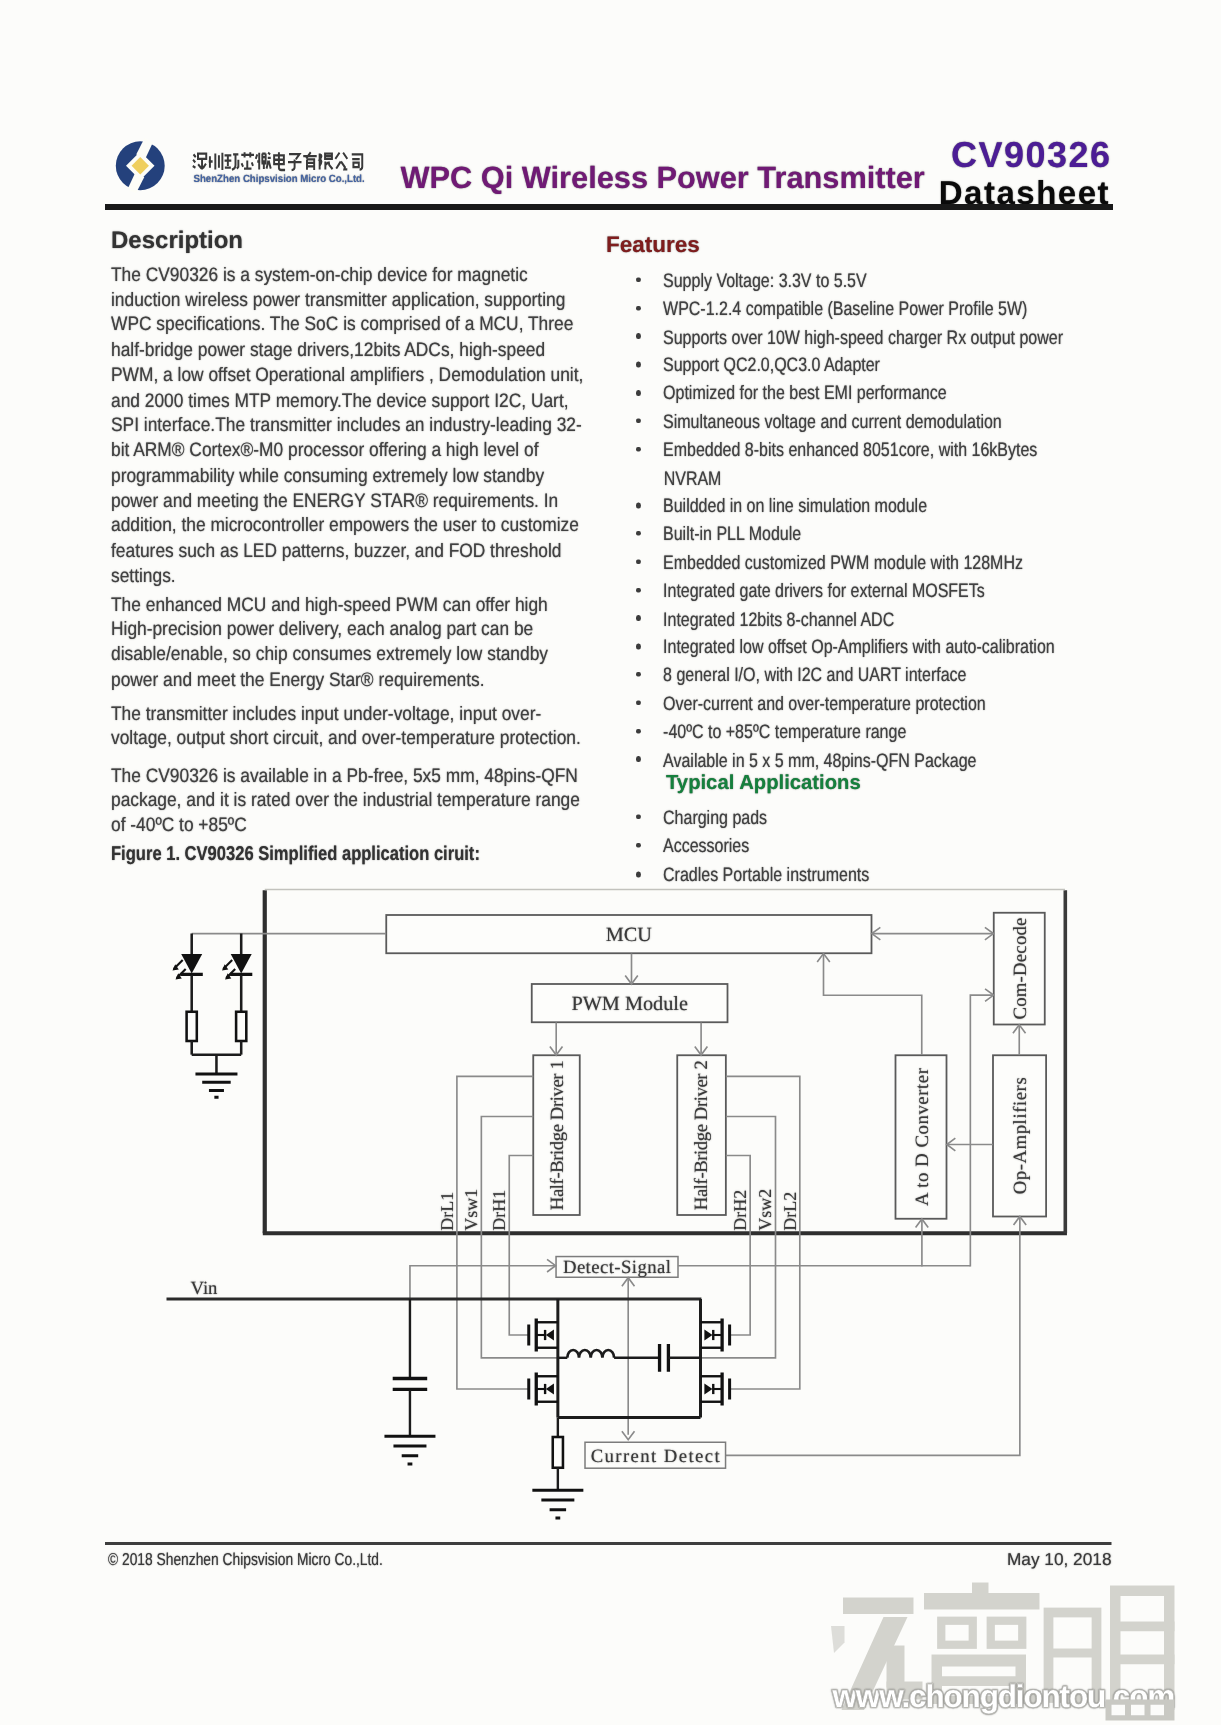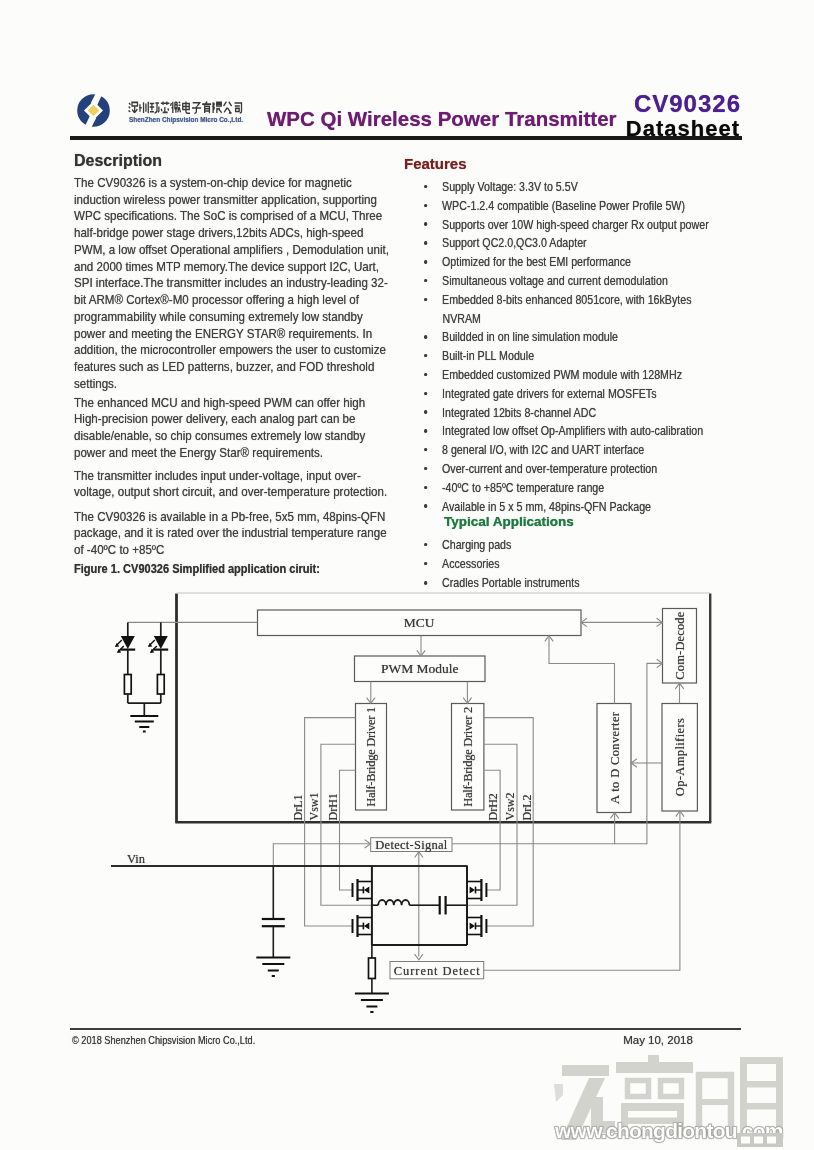--- a/index.html
+++ b/index.html
@@ -259,21 +259,21 @@
 <path d="M140.3,703.1 V715.8" stroke="#1c1c1c" stroke-width="1.7" fill="none"></path>
 <path d="M126.30000000000001,716 H154.3" stroke="#111" stroke-width="2" fill="none"></path>
 <path d="M130.8,721.5 H149.8" stroke="#111" stroke-width="2" fill="none"></path>
 <path d="M135.3,727 H145.3" stroke="#111" stroke-width="2" fill="none"></path>
 <path d="M138.9,731.5 H141.70000000000002" stroke="#111" stroke-width="2" fill="none"></path>
 </svg>
 </div>
 
 <div class="abs" style="left:70px;top:1028.3px;width:671px;height:2.2px;background:#3e3e3e;"></div>
 <div class="abs" style="left:72px;top:1033.5px;font-size:11.5px;color:#3a3a3a;transform:scaleX(0.8);transform-origin:left top;">© 2018 Shenzhen Chipsvision Micro Co.,Ltd.</div>
-<div class="abs" style="left:558px;top:1033.5px;width:200px;text-align:center;font-size:11.5px;color:#3a3a3a;">May 10, 2018</div>
+<div class="abs" style="left:541px;top:1033.5px;width:200px;text-align:right;font-size:11.5px;color:#3a3a3a;">May 10, 2018</div>
 
 <div class="abs" id="wm" style="left:546px;top:1050px;width:239px;height:100px;"><svg width="239" height="100" viewBox="575 1050 239 100">
       <rect x="591" y="1065" width="47" height="11" fill="#d3d3cd"></rect>
       <path d="M618,1078 L634,1078 L605,1140 L590,1140 Z" fill="#d3d3cd"></path>
       <path d="M583,1084 h9 v11 l-7,7 z" fill="#d3d3cd" opacity="0.75"></path>
       <rect x="620" y="1097" width="12" height="28" fill="#d3d3cd"></rect>
       <rect x="620" y="1121" width="24" height="12" fill="#d3d3cd"></rect>
       <rect x="645" y="1062" width="77" height="11" fill="#d3d3cd"></rect>
       <rect x="677" y="1055" width="11" height="8" fill="#d3d3cd"></rect>
       <rect x="656.5" y="1080.5" width="21" height="16" fill="none" stroke="#d3d3cd" stroke-width="5.5"></rect>

